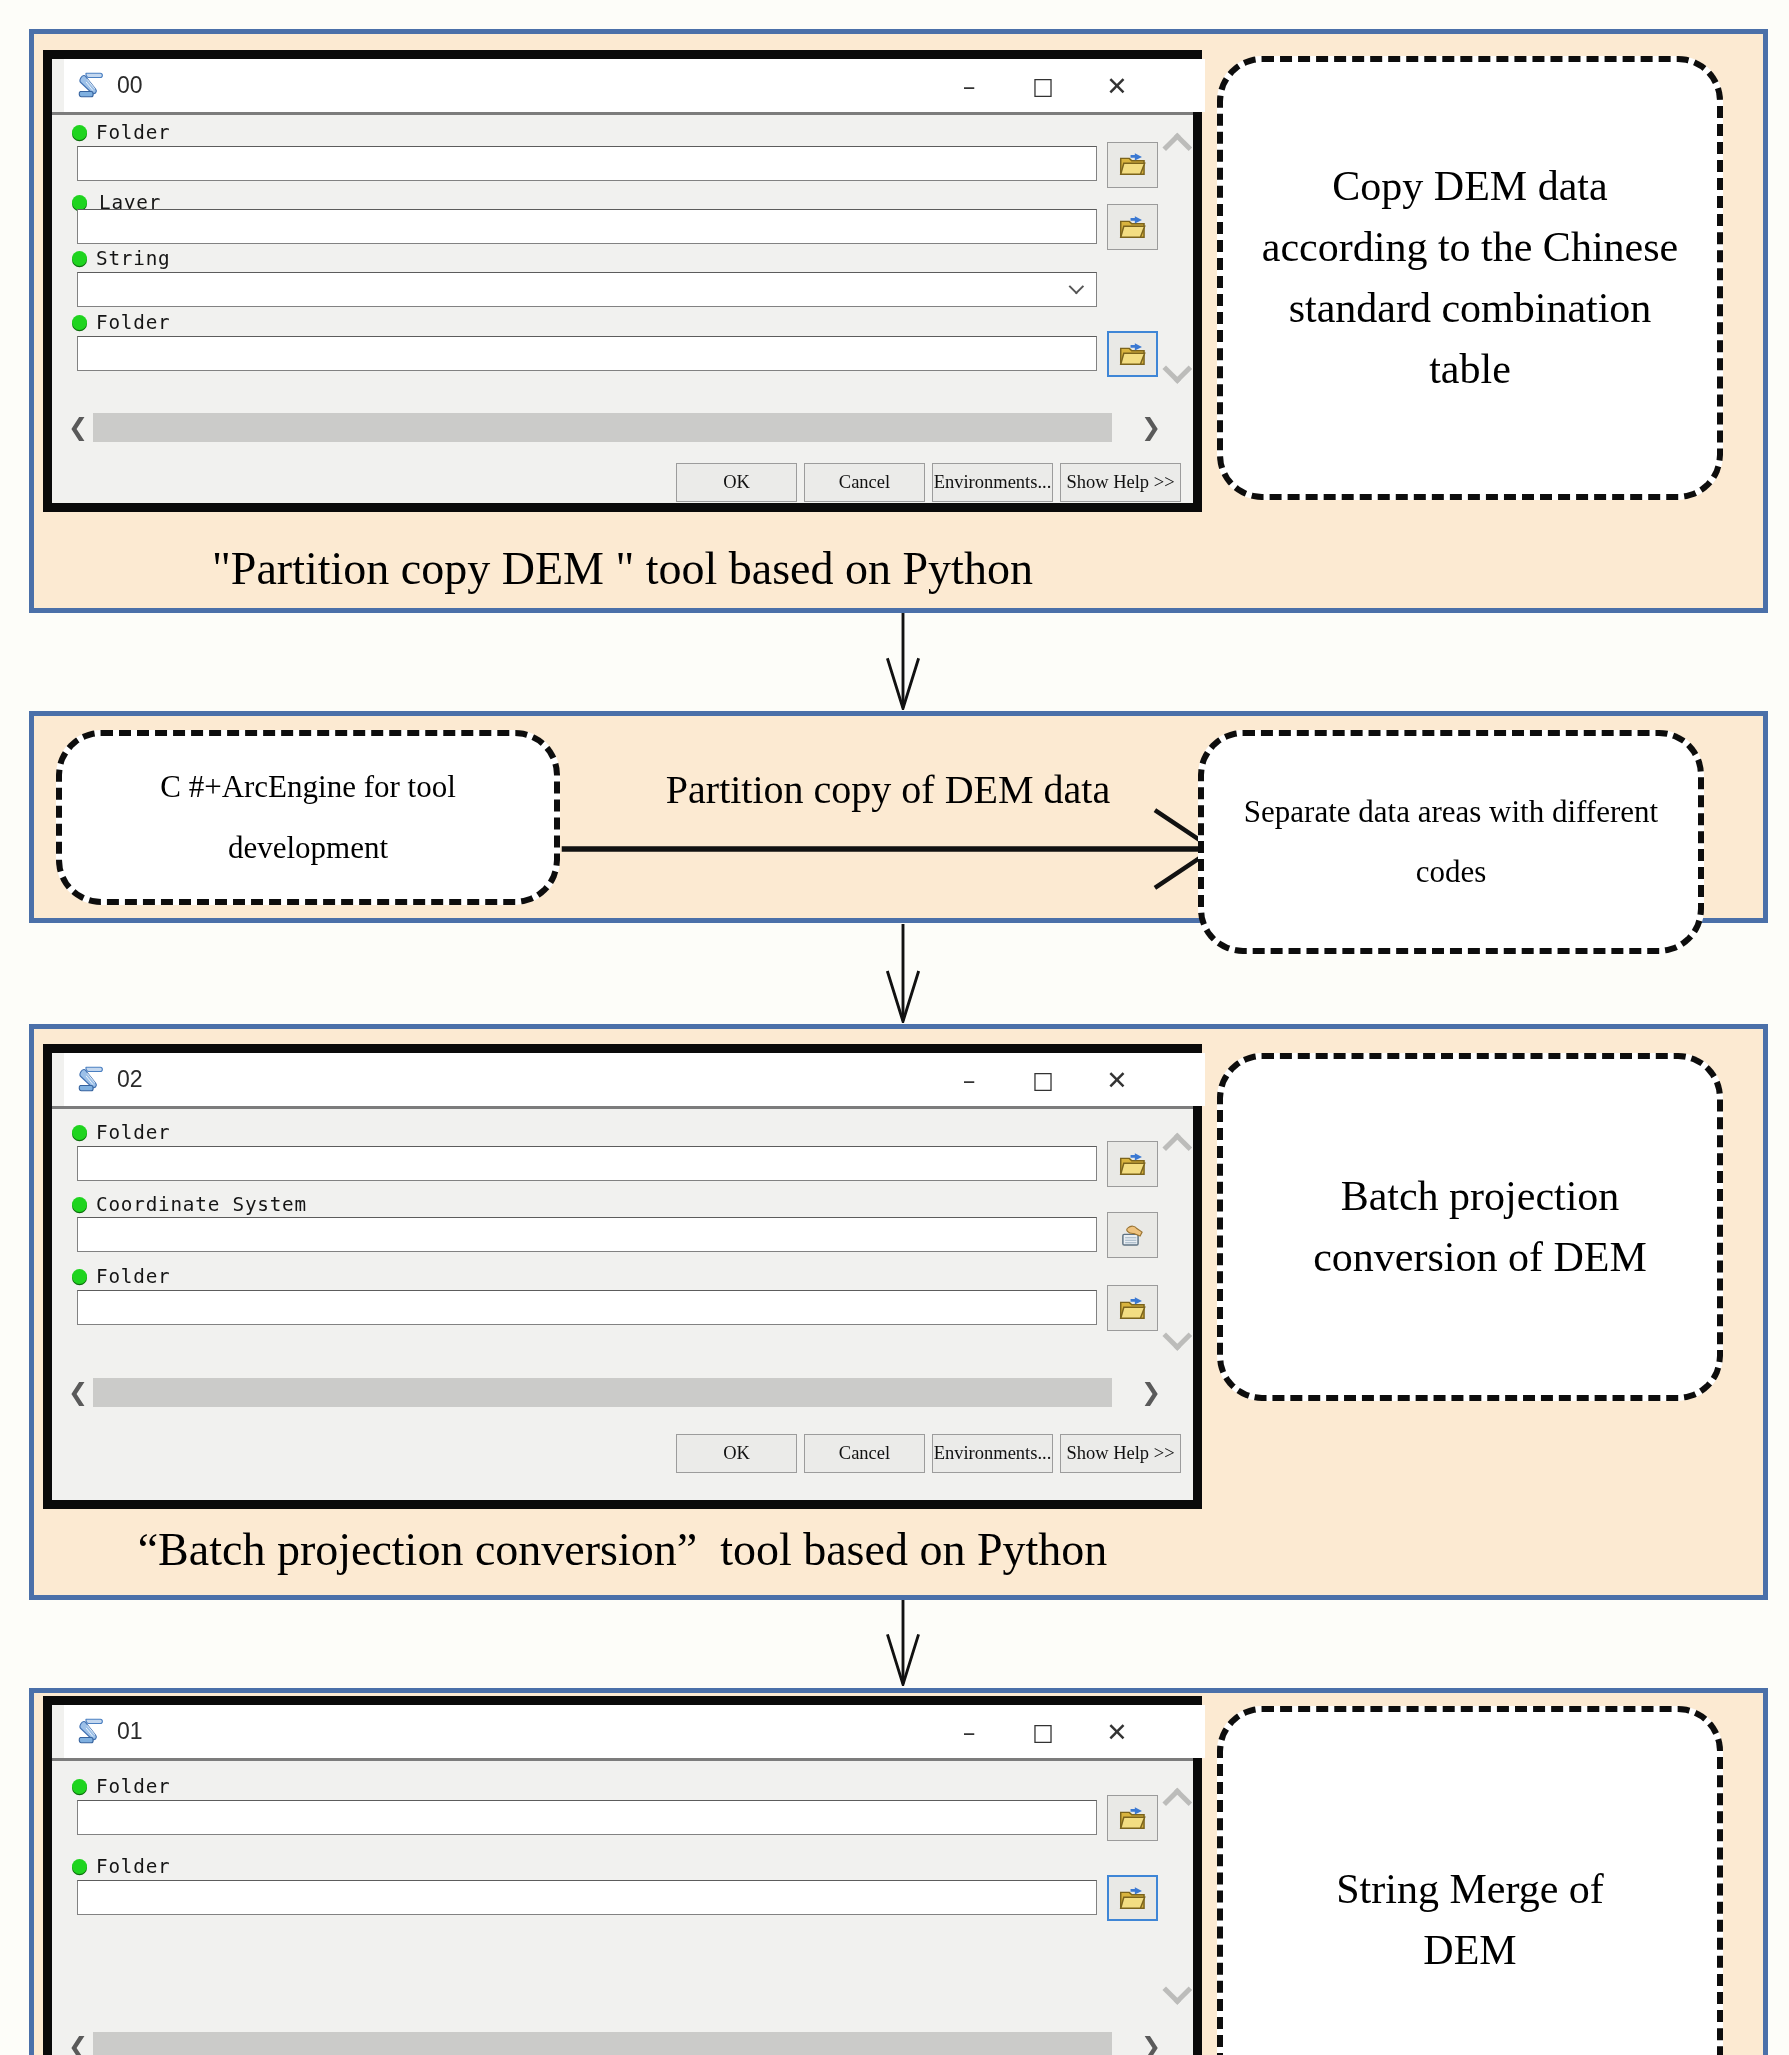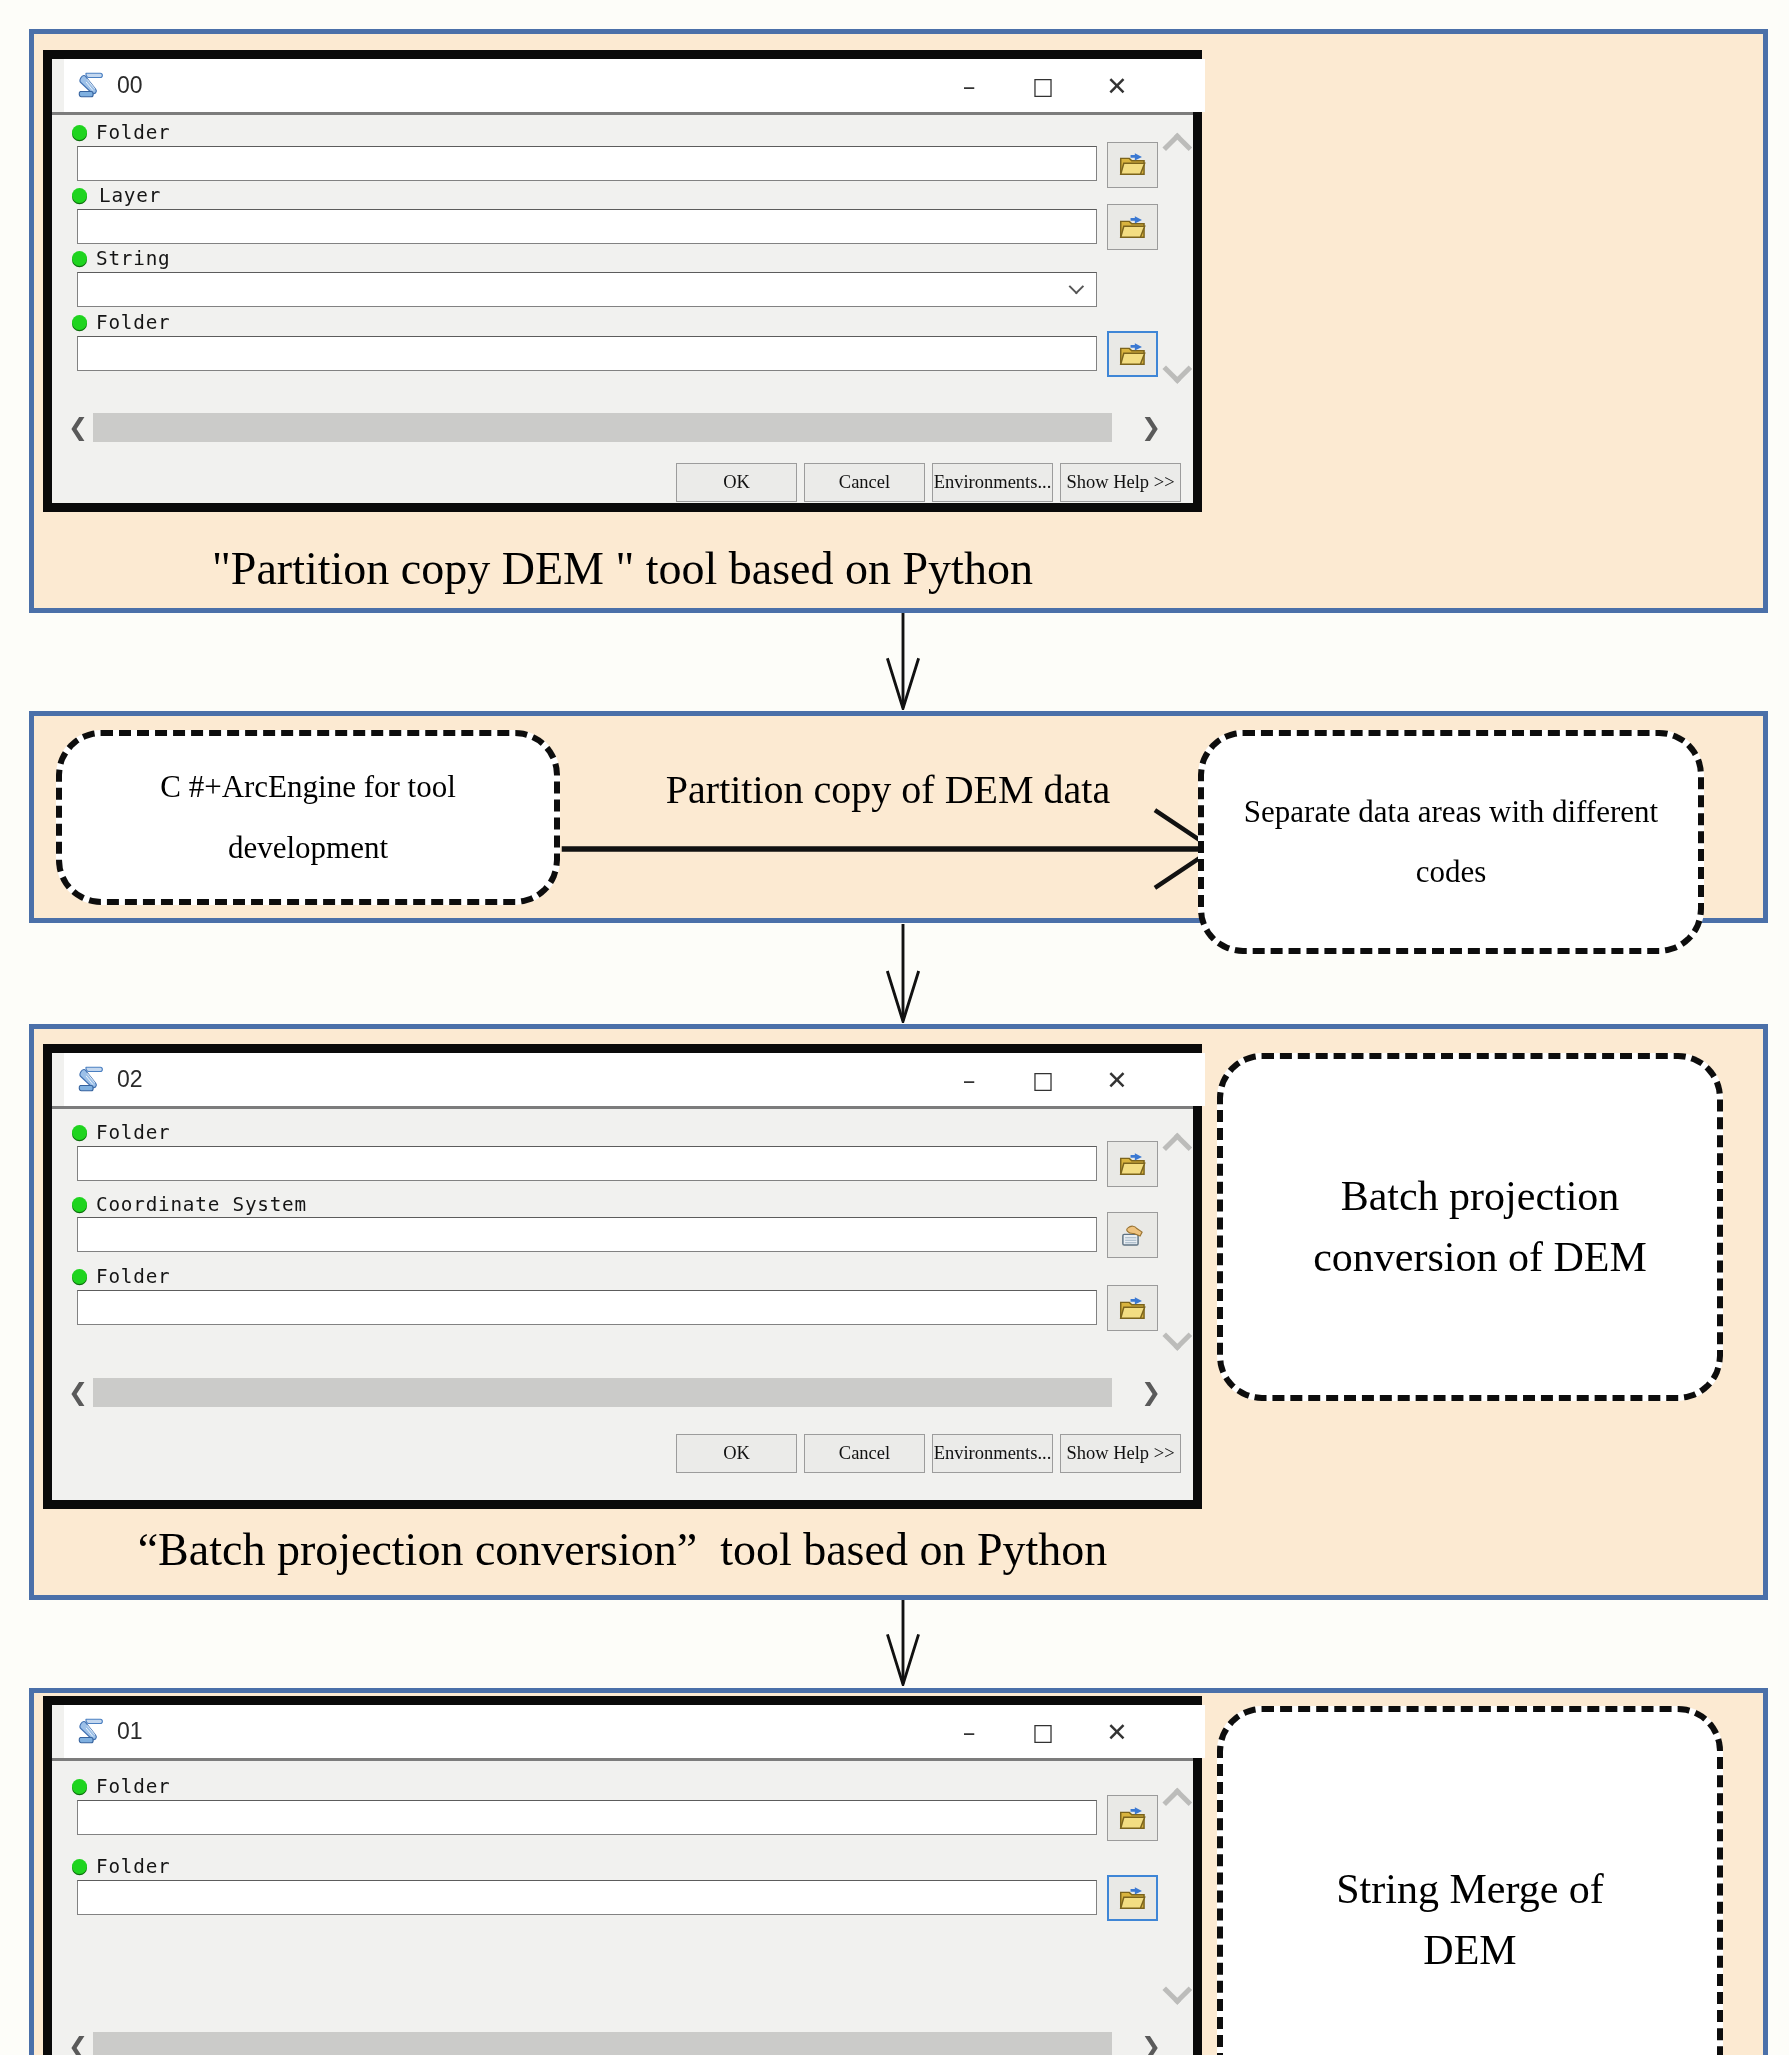--- a/index.html
+++ b/index.html
@@ -111,21 +111,21 @@
       </div>
       <input class="finput" style="top: 30px;">
       <button class="browse" style="top:25.5px;">
         <svg viewBox="0 0 24 22">
           <path d="M2 6h7l2 2h10v11H2z" fill="#d9b33e" stroke="#7c641c" stroke-width="1.2"></path>
           <path d="M4.5 10h17L18 19H2z" fill="#f3dd82" stroke="#7c641c" stroke-width="1.2"></path>
           <path d="M13.5 1.8l5.8 3-5.8 3V5.6H10V3.2h3.5z" fill="#3a78d2"></path>
         </svg>
       </button>
 
-      <div class="flrow" style="top:67px;gap:12px;">
+      <div class="flrow" style="top:74px;gap:12px;">
         <span class="dot"></span>
         <span class="flabel">Layer</span>
       </div>
       <input class="finput" style="top: 93px;">
       <button class="browse" style="top:88px;">
         <svg viewBox="0 0 24 22">
           <path d="M2 6h7l2 2h10v11H2z" fill="#d9b33e" stroke="#7c641c" stroke-width="1.2"></path>
           <path d="M4.5 10h17L18 19H2z" fill="#f3dd82" stroke="#7c641c" stroke-width="1.2"></path>
           <path d="M13.5 1.8l5.8 3-5.8 3V5.6H10V3.2h3.5z" fill="#3a78d2"></path>
         </svg>
@@ -163,20 +163,23 @@
       <div class="btnrow" style="top:347px;">
         <button class="dbtn">OK</button>
         <button class="dbtn">Cancel</button>
         <button class="dbtn">Environments...</button>
         <button class="dbtn">Show Help &gt;&gt;</button>
       </div>
     </div>
   </div>
 
   <div class="caption" style="top:542px;">"Partition copy DEM " tool based on Python</div>
+  <div class="dashed note note1">
+      <span>Copy DEM data according to the Chinese standard combination table</span>
+    </div>
 
   <svg class="arr" style="left:874px;top:613px;" width="58" height="97" viewBox="0 0 140 236">
     <line x1="70" y1="0" x2="70" y2="230" stroke-width="7"></line>
     <polyline points="32,110 70,232 108,110" stroke-width="7"></polyline>
   </svg>
 
   <div class="dashed fbox r2l">
       <span>C #+ArcEngine for tool development</span>
     </div>
   <div class="alabel" style="left:563px;top:742px;width:650px;margin-top:24px;">Partition copy of DEM data</div>

